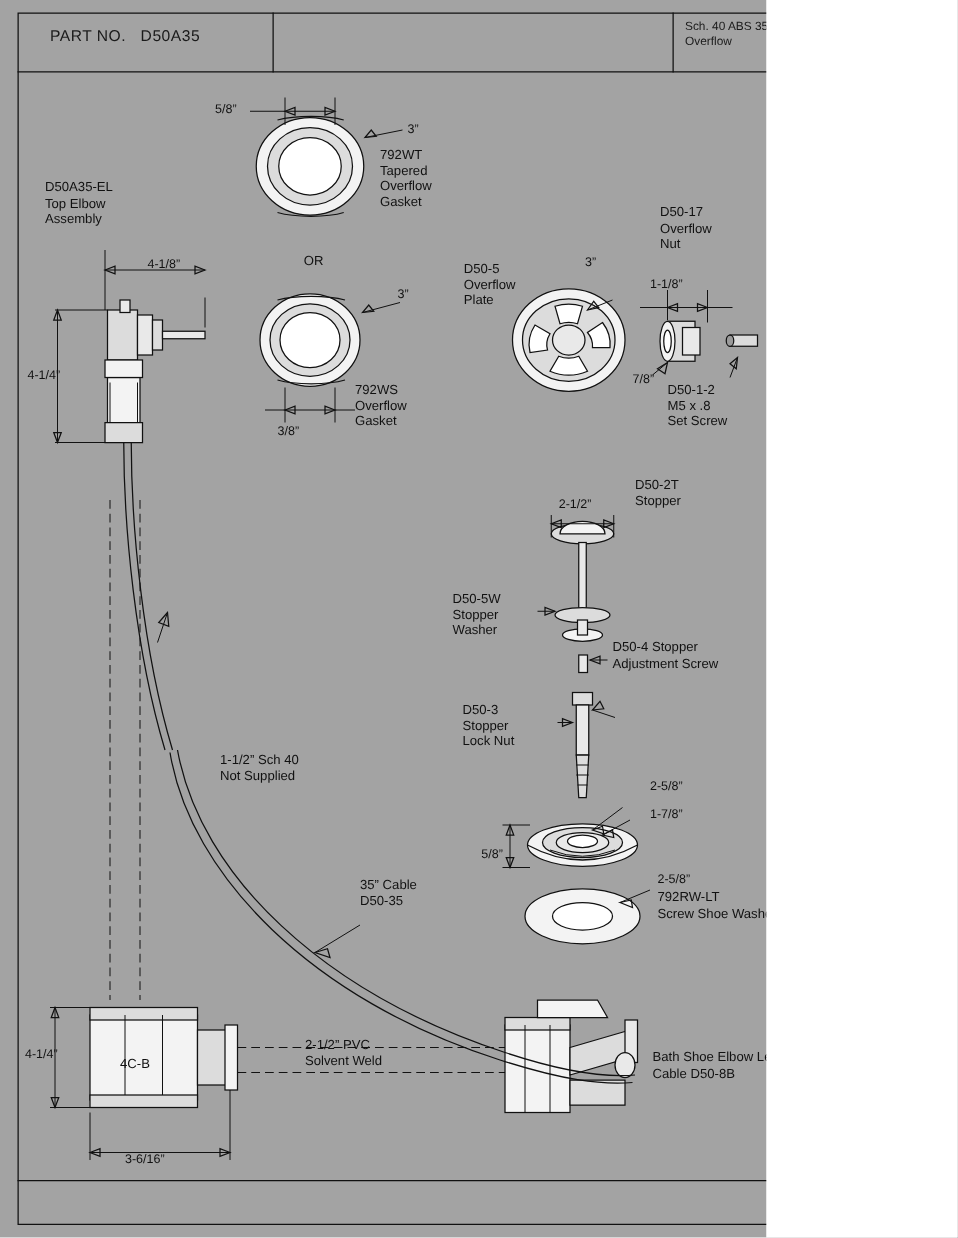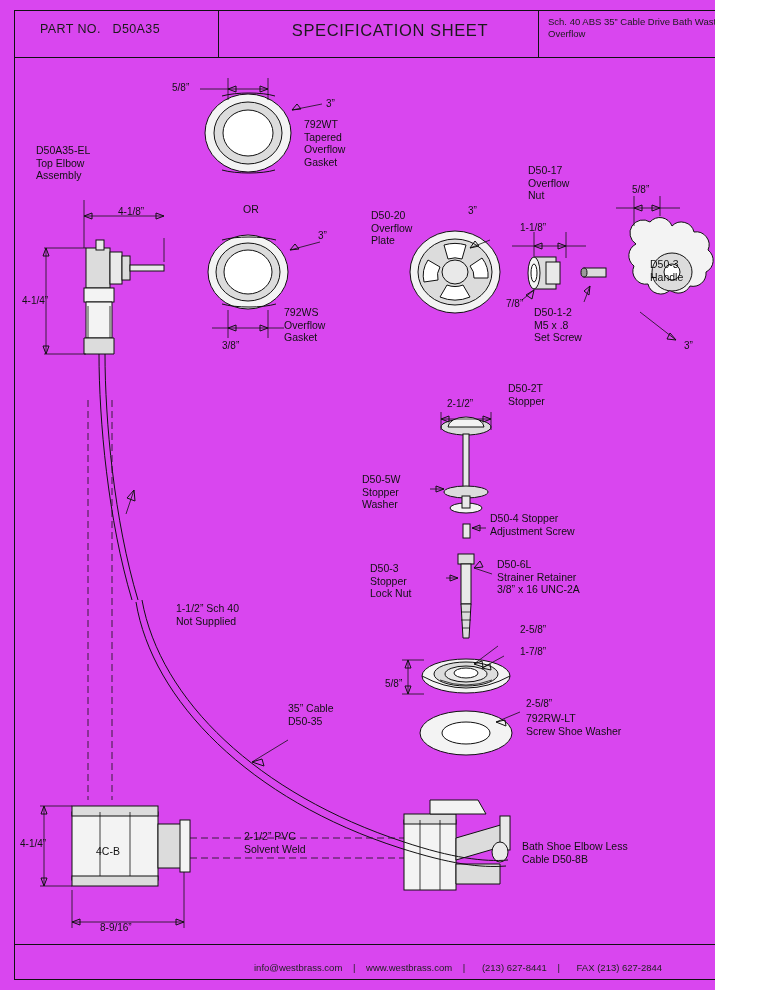--- a/index.html
+++ b/index.html
@@ -1,20 +1,20 @@
 <!DOCTYPE html>
 <html><head>
 <meta charset="utf-8">
 <style>
   html,body{margin:0;padding:0;background:#fff;}
   body{font-family:"Liberation Sans", sans-serif; color:#1a1a1a;}
   #page{
     position:relative;
-    width:715px;height:990px;
-    background:#d946ef;
+    width:613px;height:990px;
+    background:#a3a3a3;
     overflow:hidden;
   }
   .frame{
     position:absolute;left:14px;top:10px;
     width:738px;height:970px;
     border:1.5px solid #111;
     box-sizing:border-box;
   }
   
   .hdr{
@@ -89,21 +89,20 @@
   <div class="frame"></div>
 
   <div class="hdr"></div>
   <div class="hdr-div" style="left:218px"></div>
   <div class="hdr-div" style="left:538px"></div>
 
   <div class="hdr-part">
     <span>PART NO.</span>
     &nbsp;&nbsp;<span>D50A35</span>
   </div>
-  <div class="hdr-title">SPECIFICATION SHEET</div>
   <div class="hdr-sub">Sch. 40 ABS 35” Cable Drive Bath Waste and Overflow</div>
 
   <div class="svgwrap">
   <svg width="766" height="990" viewBox="0 0 766 990">
 
     <g>
       <ellipse cx="248" cy="133" rx="43" ry="39" class="metal3"></ellipse>
       <ellipse cx="248" cy="133" rx="34" ry="31" class="metal2"></ellipse>
       <ellipse cx="248" cy="133" rx="25" ry="23" class="white"></ellipse>
       <path class="ln" d="M222 96 C236 92 262 92 275 96"></path>
@@ -366,21 +365,21 @@
   <div class="lbl" style="left:243px;top:203px">OR</div>
   <div class="dim" style="left:118px;top:206px">4-1/8”</div>
   <div class="dim" style="left:22px;top:295px">4-1/4”</div>
 
   <div class="dim" style="left:318px;top:230px">3”</div>
   <div class="lbl" style="left:284px;top:306px">792WS
 Overflow
 Gasket</div>
   <div class="dim" style="left:222px;top:340px">3/8”</div>
 
-  <div class="lbl" style="left:371px;top:209px">D50-20
+  <div class="lbl" style="left:371px;top:209px">D50-5
 Overflow
 Plate</div>
   <div class="dim" style="left:468px;top:205px">3”</div>
 
   <div class="lbl" style="left:528px;top:164px">D50-17
 Overflow
 Nut</div>
   <div class="dim" style="left:520px;top:222px">1-1/8”</div>
   <div class="dim" style="left:506px;top:298px">7/8”</div>
   <div class="lbl" style="left:534px;top:306px">D50-1-2
@@ -396,46 +395,34 @@
 Stopper</div>
   <div class="dim" style="left:447px;top:398px">2-1/2”</div>
   <div class="lbl" style="left:362px;top:473px">D50-5W
 Stopper
 Washer</div>
   <div class="lbl" style="left:490px;top:512px">D50-4 Stopper
 Adjustment Screw</div>
   <div class="lbl" style="left:370px;top:562px">D50-3
 Stopper
 Lock Nut</div>
-  <div class="lbl" style="left:497px;top:558px">D50-6L
-Strainer Retainer
-3/8” x 16 UNC-2A</div>
   <div class="dim" style="left:520px;top:624px">2-5/8”</div>
   <div class="dim" style="left:520px;top:646px">1-7/8”</div>
   <div class="dim" style="left:385px;top:678px">5/8”</div>
   <div class="dim" style="left:526px;top:698px">2-5/8”</div>
   <div class="lbl" style="left:526px;top:712px">792RW-LT
 Screw Shoe Washer</div>
 
   <div class="lbl" style="left:176px;top:602px">1-1/2” Sch 40
 Not Supplied</div>
   <div class="lbl" style="left:288px;top:702px">35” Cable
 D50-35</div>
   <div class="lbl" style="left:244px;top:830px">2-1/2” PVC
 Solvent Weld</div>
   <div class="lbl" style="left:96px;top:845px">4C-B</div>
   <div class="dim" style="left:20px;top:838px">4-1/4”</div>
-  <div class="dim" style="left:100px;top:922px">8-9/16”</div>
+  <div class="dim" style="left:100px;top:922px">3-6/16”</div>
   <div class="lbl" style="left:522px;top:840px">Bath Shoe Elbow Less
 Cable D50-8B</div>
 
   <div class="ftr"></div>
-  <div class="ftr-contact">
-    <span>info@westbrass.com</span>
-    <span>|</span>
-    <span>www.westbrass.com</span>
-    <span>|</span>
-    <span style="margin-left:10px">(213) 627-8441</span>
-    <span>|</span>
-    <span style="margin-left:10px">FAX (213) 627-2844</span>
-  </div>
 
 </div>
 
 </body></html>

